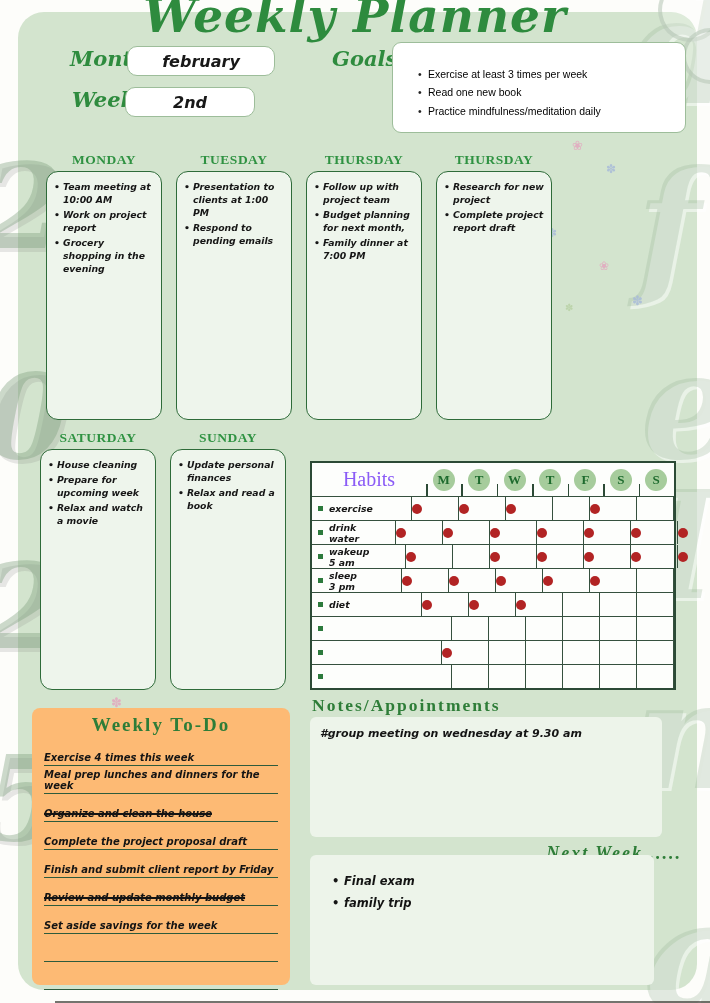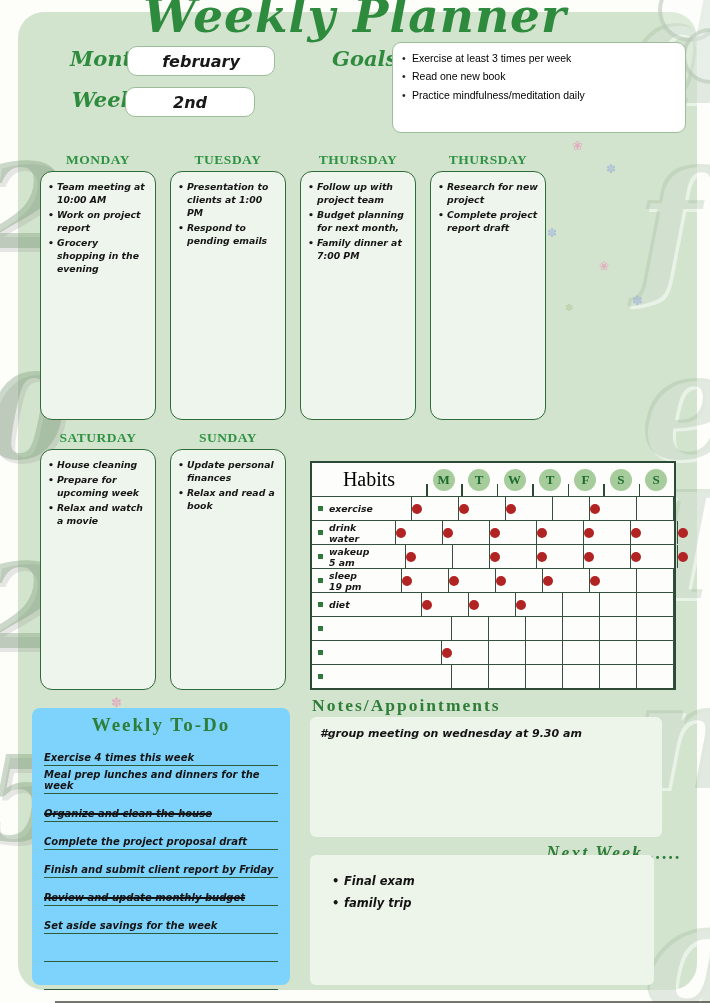--- a/index.html
+++ b/index.html
@@ -30,60 +30,60 @@
 
   .field-box{position:absolute;background:#ffffff;border:1.5px solid #9dbd9a;border-radius:10px;
          display:flex;align-items:center;justify-content:center;}
   .hand{font-family:"DejaVu Sans",sans-serif;font-style:italic;font-weight:600;color:#181818;}
   .field-box .hand{font-size:16px;}
 
   .goals-box{position:absolute;left:392px;top:42px;width:294px;height:91px;background:#ffffff;
          border:1.5px solid #9dbd9a;border-radius:9px;padding:6px 8px 0 6px;box-sizing:border-box;}
   .goal-item{font-size:10.5px;line-height:1.75;margin:0;list-style:none;position:relative;padding-left:13px;}
   .goal-item::before{content:"•";position:absolute;left:3px;color:#222;}
-  #goals-list{margin:0;padding:0;}
+  #goals-list{margin:16px;padding:0;}
 
   
   .days-row{position:absolute;display:flex;gap:14px;}
-  #days-row1{left:40px;top:152px;width:636px;height:268px;}
+  #days-row1{left:46px;top:152px;width:636px;height:268px;}
   #days-row2{left:40px;top:430px;width:246px;height:260px;}
   .day-col{width:116px;display:flex;flex-direction:column;}
   .day-header{text-align:center;font-family:"Liberation Serif",serif;font-weight:bold;
          font-size:13.5px;color:#2f9242;letter-spacing:.5px;margin-bottom:3px;}
   .day-card{flex:1;background:#eef5ec;border:1.6px solid #2e6b39;border-radius:12px;
          padding:8px 6px 6px 6px;box-sizing:border-box;}
   .day-list{margin:0;padding:0;list-style:none;}
   .day-item{font-family:"DejaVu Sans",sans-serif;font-style:italic;font-weight:600;
          font-size:9.3px;line-height:1.4;color:#161616;position:relative;padding-left:10px;margin-bottom:2px;}
   .day-item::before{content:"•";position:absolute;left:1px;top:0;}
 
   
   .ht-title{position:absolute;left:310px;top:433px;width:366px;text-align:center;
          font-family:"Liberation Serif",serif;font-style:italic;font-weight:bold;
          font-size:21px;color:#2e7d38;letter-spacing:4px;margin-top:40px;}
   .ht-table{position:absolute;left:310px;top:461px;width:366px;background:#fdfefc;
          border:2px solid #2c4a36;box-sizing:border-box;}
   .ht-header{display:flex;height:33px;align-items:center;}
   .ht-hlabel{width:114px;text-align:center;font-family:"Liberation Serif",serif;
-         font-size:20px;color:#000000;}
+         font-size:20px;color:#8b5cf6;}
   .ht-daycol{flex:1;display:flex;align-items:center;justify-content:center;position:relative;height:100%;}
   .ht-daycol::before{content:"";position:absolute;left:0;bottom:0;width:1.5px;height:12px;background:#2c4a36;}
   .ht-circle{width:22px;height:22px;border-radius:50%;background:#a6cc9c;display:flex;
          align-items:center;justify-content:center;font-family:"Liberation Serif",serif;
          font-weight:bold;font-size:13px;color:#1e6b2e;}
   .ht-row{display:flex;height:23px;border-top:1.5px solid #35503e;gap:36px;}
   .ht-label{width:114px;display:flex;align-items:center;padding-left:6px;box-sizing:border-box;}
   .ht-bullet{width:5px;height:5px;background:#2c7a3c;margin-right:6px;flex:none;}
   .ht-habit-text{font-family:"DejaVu Sans",sans-serif;font-style:italic;font-weight:600;
          font-size:9.3px;color:#161616;}
   .ht-cell{flex:1;border-left:1.5px solid #35503e;display:flex;align-items:center;justify-content:center;}
   .ht-dot{width:10px;height:10px;border-radius:50%;background:#b22424;}
 
   
-  .todo-card{position:absolute;left:32px;top:708px;width:258px;height:277px;background:#7dd3fc;
+  .todo-card{position:absolute;left:32px;top:708px;width:258px;height:277px;background:#fdba74;
          border-radius:8px;padding:4px 12px 0 12px;box-sizing:border-box;z-index:5;}
   .todo-title{text-align:center;font-family:"Liberation Serif",serif;font-weight:bold;
          font-size:19px;color:#2e7d38;letter-spacing:2px;margin:2px 0 2px 0;}
   .todo-line{height:27px;border-bottom:1.8px solid #2d5b3c;display:flex;align-items:flex-end;}
   .todo-text{font-family:"DejaVu Sans",sans-serif;font-style:italic;font-weight:600;
          font-size:10px;color:#141414;padding-bottom:2px;}
   .todo-text.done{text-decoration:line-through;text-decoration-thickness:1.5px;}
 
   
   .notes-title{position:absolute;left:312px;top:695px;font-family:"Liberation Serif",serif;
@@ -316,21 +316,21 @@
           <div class="ht-cell">
             <span class="ht-dot"></span>
           </div>
           <div class="ht-cell">
             <span class="ht-dot"></span>
           </div>
         </div>
         <div class="ht-row">
           <div class="ht-label">
             <span class="ht-bullet"></span>
-            <span class="ht-habit-text">sleep 19 pm</span>
+            <span class="ht-habit-text">sleep 3 pm</span>
           </div>
           <div class="ht-cell">
             <span class="ht-dot"></span>
           </div>
           <div class="ht-cell">
             <span class="ht-dot"></span>
           </div>
           <div class="ht-cell">
             <span class="ht-dot"></span>
           </div>

